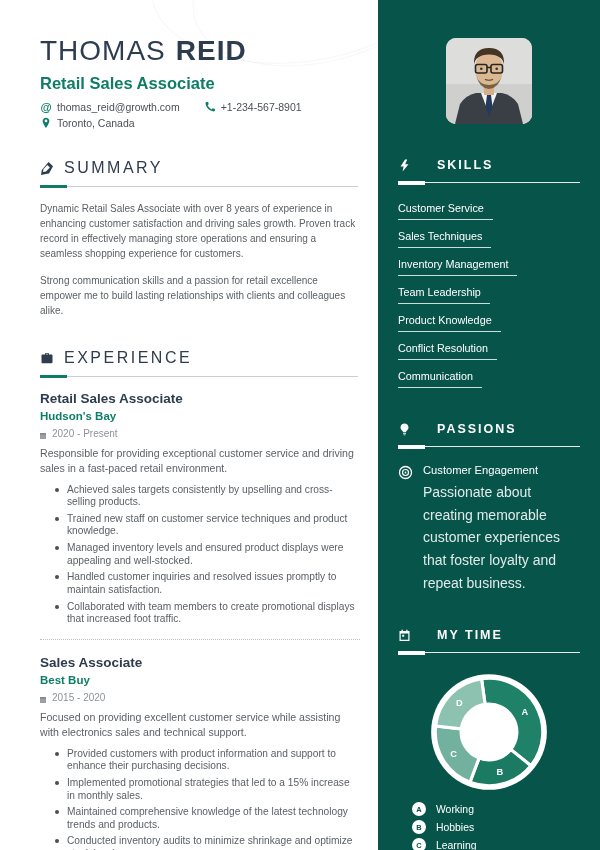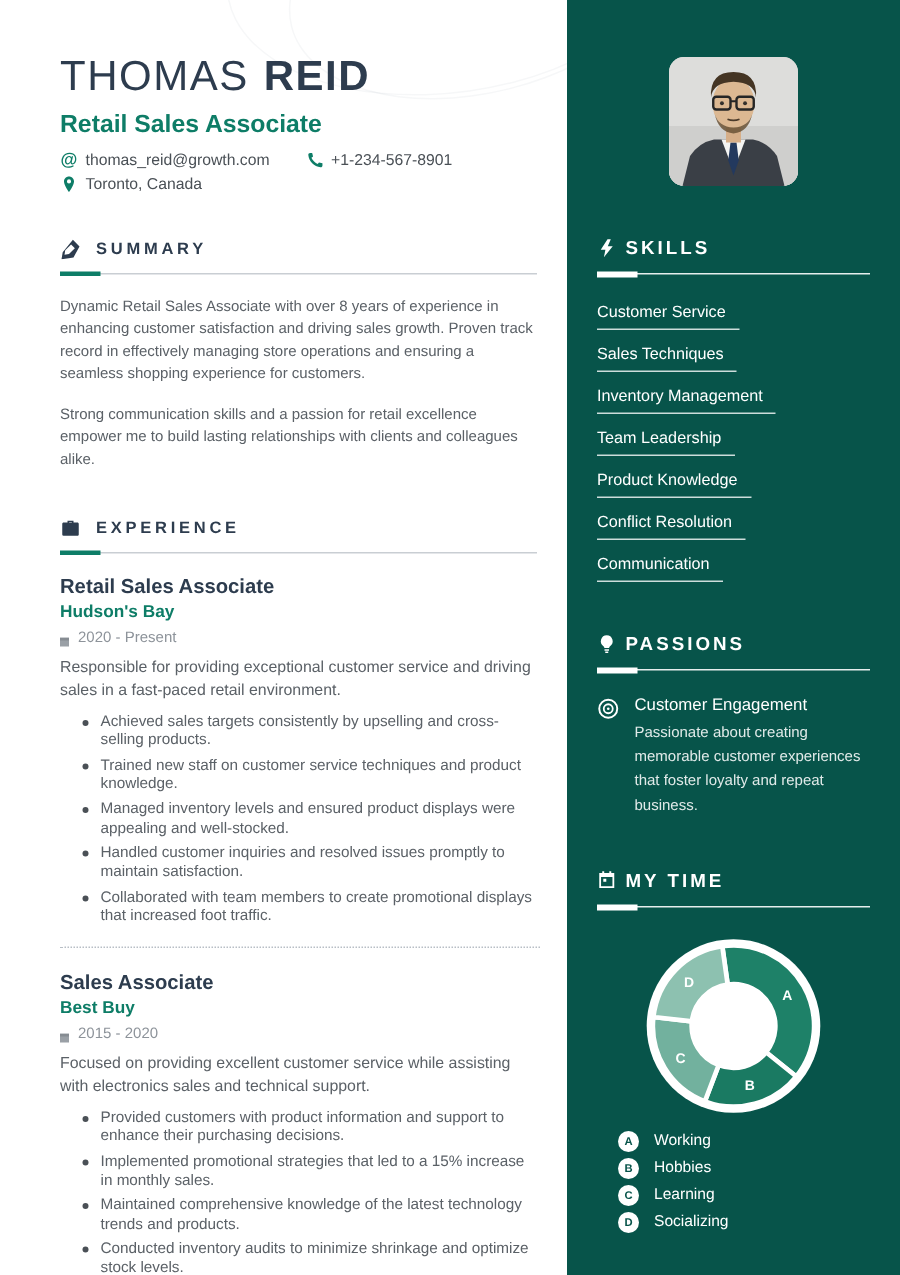--- a/index.html
+++ b/index.html
@@ -17,21 +17,21 @@
   .headline{color:#0e7d67;font-size:16.5px;font-weight:700;margin-top:7px;}
   .contact{margin-top:8px;font-size:10.5px;color:#4a5056;}
   .contact-row{display:flex;align-items:center;gap:6px;margin-top:4px;}
   .contact-item{display:flex;align-items:center;gap:5px;margin-right:18px;}
   .cicon{color:#0e7d67;display:inline-flex;align-items:center;justify-content:center;width:12px;height:12px;}
   .cicon svg{display:block;}
   .at-glyph{font-weight:700;font-size:11.5px;color:#0e7d67;}
 
   .section{margin-top:30px;}
   .section.experience{margin-top:31px;}
-  .sec-head{display:flex;align-items:center;gap:10px;font-size:11px;font-weight:700;letter-spacing:2.5px;color:#2d3c4e;text-align:center;}
+  .sec-head{display:flex;align-items:center;gap:10px;font-size:16px;font-weight:400;letter-spacing:2.5px;color:#2d3c4e;text-align:center;}
   .sec-head .hicon{display:inline-flex;width:14px;height:14px;color:#2d3c4e;}
   .rule{position:relative;height:3px;margin:8px 0 13px;}
   .rule::before{content:'';position:absolute;left:0;right:2px;top:1px;height:1px;background:#c9ced3;}
   .rule::after{content:'';position:absolute;left:0;top:0;width:27px;height:3px;background:#0e7d67;}
   .para{font-size:10px;line-height:1.5;color:#5b6167;margin:12px 0 12px;}
 
   .job{margin-top:2px;}
   .job ~ .job{border-top:1px dotted #b8bec5;margin-top:13px;padding-top:15px;}
   .job-title{font-size:13.5px;font-weight:700;color:#2d3c4e;}
   .job-company{font-size:11.5px;font-weight:700;color:#0e7d67;margin-top:4px;}
@@ -41,30 +41,30 @@
   .job-bullets{list-style:none;margin:7px 0 0;padding:0 0 0 27px;}
   .job-bullets li{position:relative;font-size:10.2px;line-height:1.24;color:#5b6167;margin-bottom:4px;}
   .job-bullets li::before{content:'';position:absolute;left:-12px;top:4px;width:4px;height:4px;border-radius:50%;background:#4a5056;}
 
   
   .sidebar{position:absolute;left:378px;top:0;width:222px;height:850px;background:#07544a;box-sizing:border-box;padding:0 20px;}
   .photo{display:block;width:86px;height:86px;margin:38px auto 0;border-radius:10px;overflow:hidden;background:#d9d9d7;}
   .sb-section{margin-top:34px;}
   .sb-section.passions{}
   .sb-section.mytime{margin-top:34px;}
-  .sb-head{display:flex;align-items:center;gap:6px;color:#fff;font-size:12.5px;font-weight:700;letter-spacing:2px;}
+  .sb-head{display:flex;align-items:center;gap:26px;color:#fff;font-size:12.5px;font-weight:700;letter-spacing:2px;}
   .sb-head .hicon{display:inline-flex;width:13px;height:13px;color:#fff;}
   .sb-rule{position:relative;height:4px;margin:9px 0 15px;}
   .sb-rule::before{content:'';position:absolute;left:0;right:0;top:1px;height:1px;background:rgba(255,255,255,0.9);}
   .sb-rule::after{content:'';position:absolute;left:0;top:0;width:27px;height:4px;background:#fff;}
   .skill{display:block;width:fit-content;color:#fff;font-size:10.8px;padding:2px 9px 5px 0;border-bottom:1px solid rgba(255,255,255,0.8);margin-bottom:8px;}
   .passion{display:flex;gap:10px;align-items:flex-start;}
   .picon{display:inline-flex;width:15px;height:15px;color:#fff;flex:0 0 auto;margin-top:1px;}
   .passion-title{font-size:11.2px;font-weight:400;color:#fff;}
-  .passion-desc{font-size:10px;line-height:1.62;color:rgba(255,255,255,0.88);margin-top:5px;}
+  .passion-desc{font-size:14px;line-height:1.62;color:rgba(255,255,255,0.88);margin-top:5px;}
   .donut-wrap{width:124px;height:124px;margin:12px auto 0;}
   .legend{margin:8px 0 0 14px;}
   .legend-row{display:flex;align-items:center;gap:10px;margin-bottom:4px;}
   .legend-dot{width:14px;height:14px;border-radius:50%;background:#fff;color:#07544a;font-size:7.5px;font-weight:700;display:flex;align-items:center;justify-content:center;flex:0 0 auto;}
   .legend-label{font-size:10.4px;color:#fff;}
 </style>
 </head>
 <body>
 
 <div class="page">

